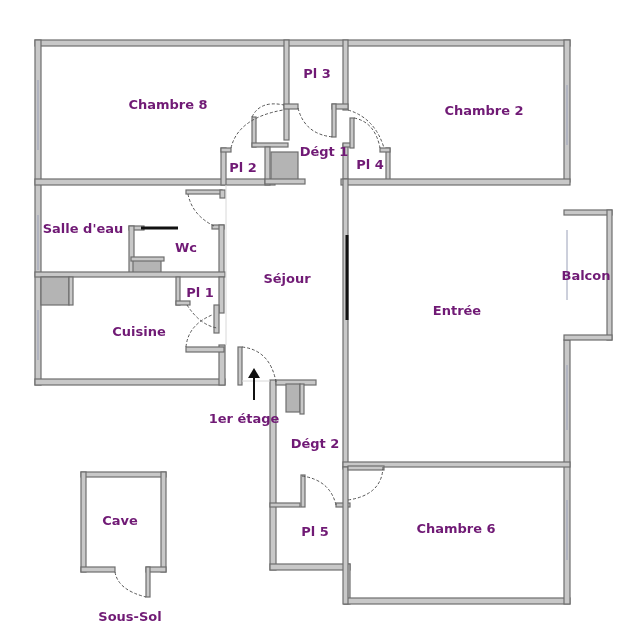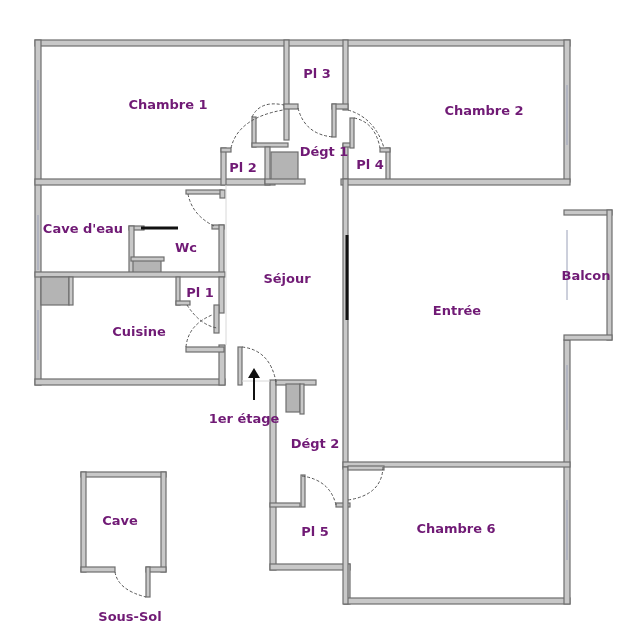--- a/index.html
+++ b/index.html
@@ -145,27 +145,27 @@
     <rect class="wall" x="81" y="472" width="85" height="5"></rect>
     <rect class="wall" x="81" y="472" width="5" height="100"></rect>
     <rect class="wall" x="161" y="472" width="5" height="100"></rect>
     <rect class="wall" x="81" y="567" width="34" height="5"></rect>
     <rect class="wall" x="146" y="567" width="20" height="5"></rect>
     <rect class="wall" x="146" y="567" width="4" height="30"></rect>
     <path class="door-arc" d="M 115 572 Q 118 590 146 597"></path>
   </g>
 </svg>
 
-<div class="lbl" style="left:168px;top:104px">Chambre 1</div>
+<div class="lbl" style="left:168px;top:104px">Chambre 8</div>
 <div class="lbl" style="left:317px;top:73px">Pl 3</div>
 <div class="lbl" style="left:484px;top:110px">Chambre 2</div>
 <div class="lbl" style="left:243px;top:167px">Pl 2</div>
 <div class="lbl" style="left:324px;top:151px">Dégt 1</div>
 <div class="lbl" style="left:370px;top:164px">Pl 4</div>
-<div class="lbl" style="left:83px;top:228px">Cave d'eau</div>
+<div class="lbl" style="left:83px;top:228px">Salle d'eau</div>
 <div class="lbl" style="left:186px;top:247px">Wc</div>
 <div class="lbl" style="left:287px;top:278px">Séjour</div>
 <div class="lbl" style="left:200px;top:292px">Pl 1</div>
 <div class="lbl" style="left:139px;top:331px">Cuisine</div>
 <div class="lbl" style="left:457px;top:310px">Entrée</div>
 <div class="lbl" style="left:586px;top:275px">Balcon</div>
 <div class="lbl" style="left:244px;top:418px">1er étage</div>
 <div class="lbl" style="left:315px;top:443px">Dégt 2</div>
 <div class="lbl" style="left:315px;top:531px">Pl 5</div>
 <div class="lbl" style="left:456px;top:528px">Chambre 6</div>

